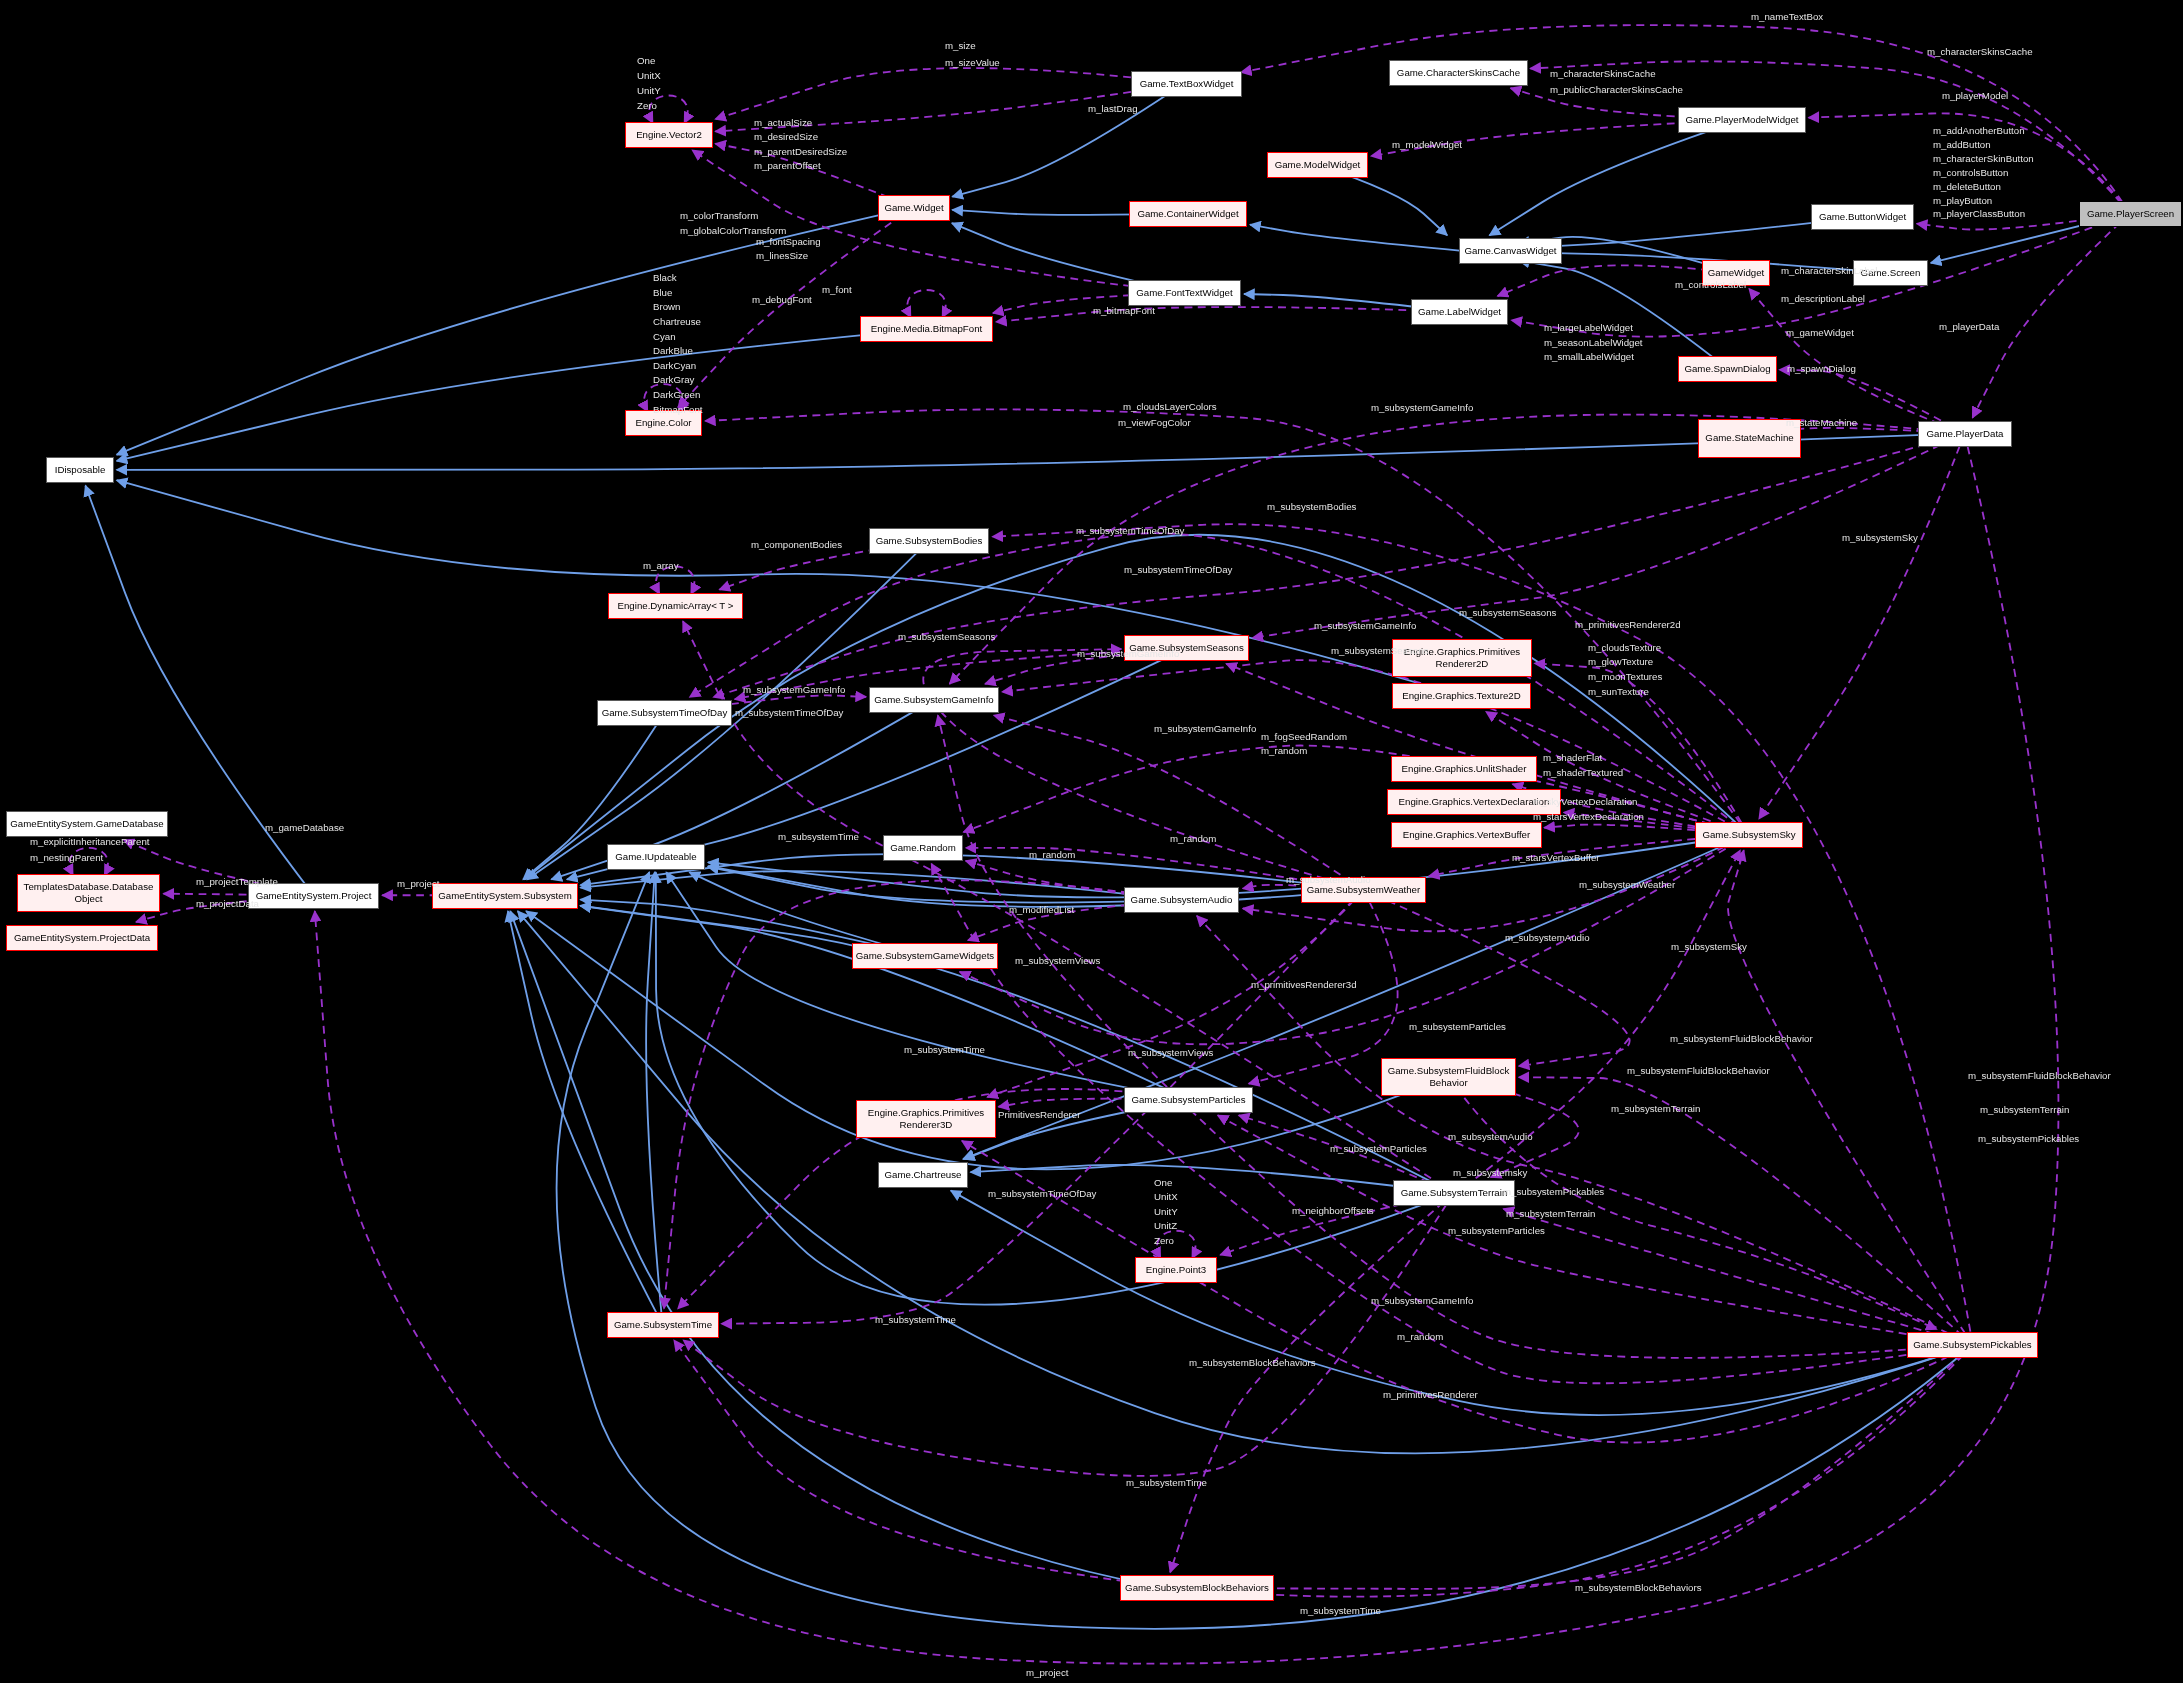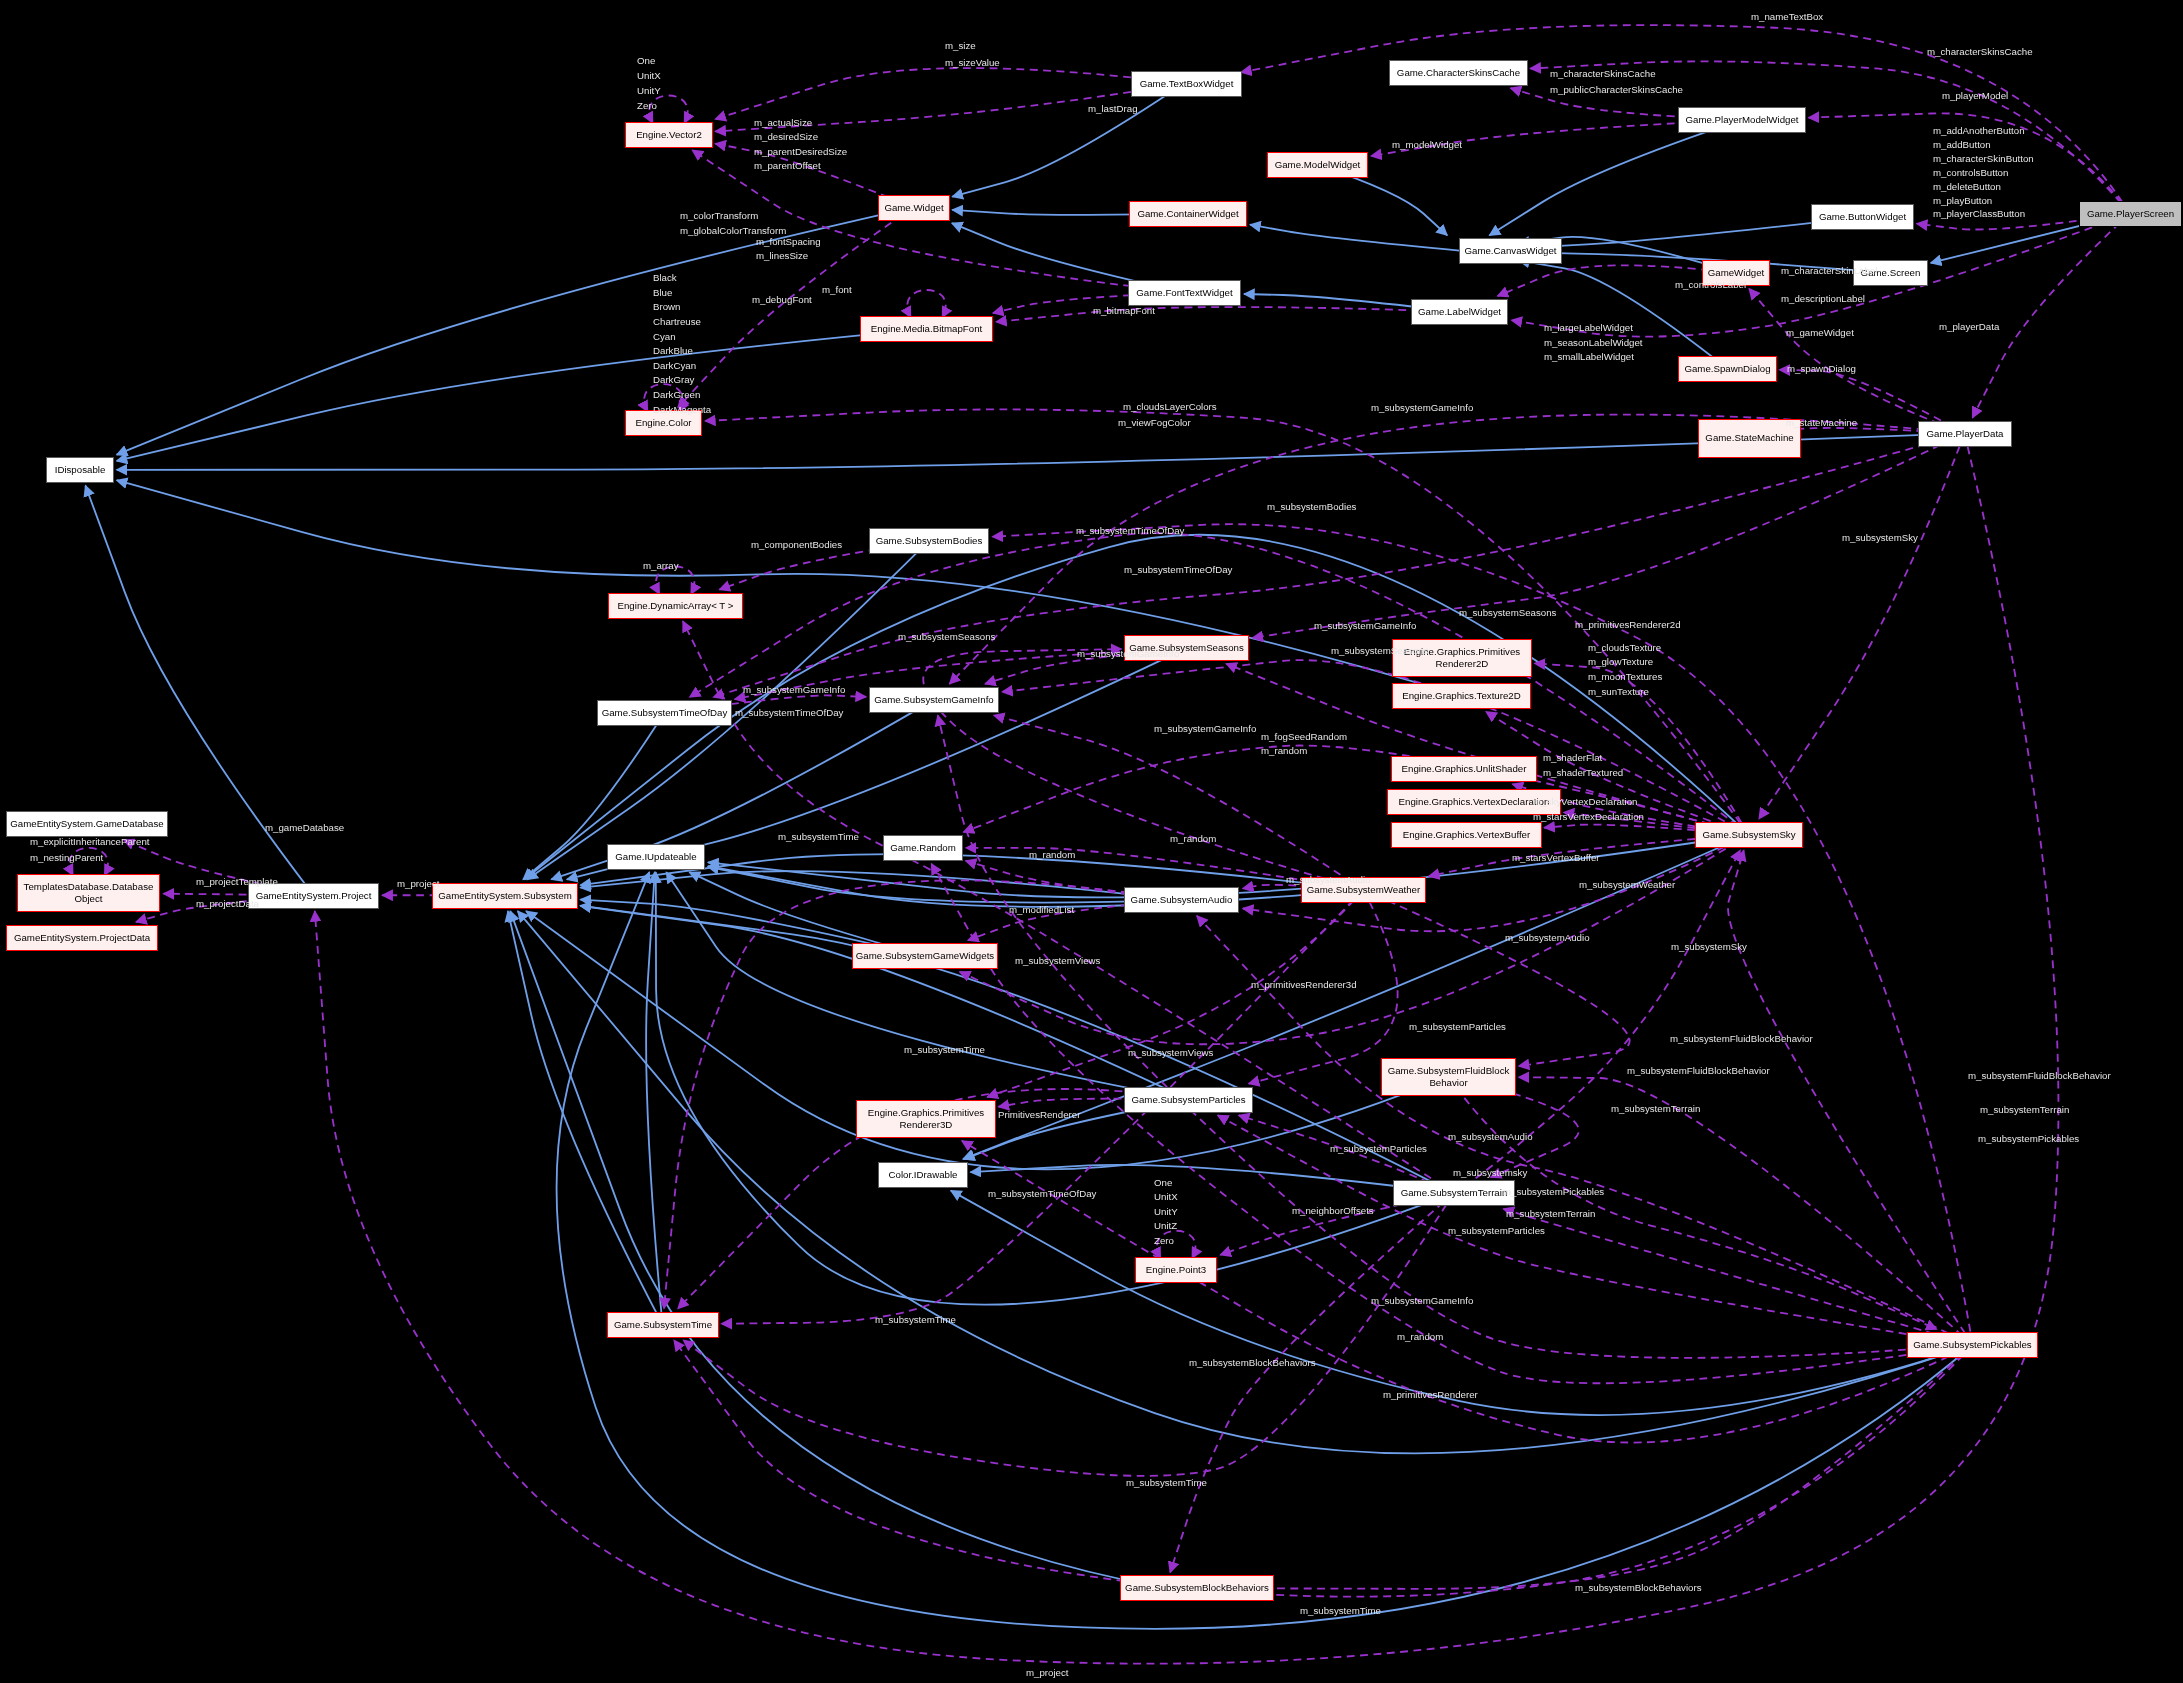--- a/index.html
+++ b/index.html
@@ -194,21 +194,21 @@
     <div class="node red" style="left: 432px; top: 883px; width: 146px; height: 25.5px;">GameEntitySystem.Subsystem</div>
     <div class="node red" style="left: 6px; top: 925px; width: 152px; height: 25.5px;">GameEntitySystem.ProjectData</div>
     <div class="node" style="left: 607px; top: 844px; width: 98px; height: 25.5px;">Game.IUpdateable</div>
     <div class="node" style="left: 883px; top: 835px; width: 80px; height: 25.5px;">Game.Random</div>
     <div class="node" style="left: 1124px; top: 887px; width: 115px; height: 25.5px;">Game.SubsystemAudio</div>
     <div class="node red" style="left: 1301px; top: 877px; width: 125px; height: 25.5px;">Game.SubsystemWeather</div>
     <div class="node red" style="left: 852px; top: 943px; width: 146px; height: 25.5px;">Game.SubsystemGameWidgets</div>
     <div class="node" style="left: 1124px; top: 1087px; width: 129px; height: 25.5px;">Game.SubsystemParticles</div>
     <div class="node red" style="left: 856px; top: 1100px; width: 140px; height: 38px;">Engine.Graphics.Primitives
 Renderer3D</div>
-    <div class="node" style="left: 878px; top: 1162px; width: 90px; height: 25.5px;">Color.IDrawable</div>
+    <div class="node" style="left: 878px; top: 1162px; width: 90px; height: 25.5px;">Game.Chartreuse</div>
     <div class="node red" style="left: 1381px; top: 1058px; width: 135px; height: 38px;">Game.SubsystemFluidBlock
 Behavior</div>
     <div class="node" style="left: 1393px; top: 1180px; width: 122px; height: 25.5px;">Game.SubsystemTerrain</div>
     <div class="node red" style="left: 1135px; top: 1257px; width: 82px; height: 25.5px;">Engine.Point3</div>
     <div class="node red" style="left: 607px; top: 1312px; width: 112px; height: 25.5px;">Game.SubsystemTime</div>
     <div class="node red" style="left: 1907px; top: 1332px; width: 131px; height: 25.5px;">Game.SubsystemPickables</div>
     <div class="node red" style="left: 1088px; top: 1575px; width: 154px; height: 25.5px; margin-left: 32px;">Game.SubsystemBlockBehaviors</div>
     <span class="elabel" style="left: 1751px; top: 11px; color: rgb(230, 230, 230);">m_nameTextBox</span>
     <span class="elabel" style="left: 1927px; top: 46px; color: rgb(230, 230, 230);">m_characterSkinsCache</span>
     <span class="elabel" style="left: 1550px; top: 68px; color: rgb(230, 230, 230);">m_characterSkinsCache</span>
@@ -252,21 +252,21 @@
     <span class="elabel" style="left: 1786px; top: 417px; color: rgb(230, 230, 230);">m_stateMachine</span>
     <span class="elabel" style="left: 653px; top: 272px; color: rgb(230, 230, 230);">Black</span>
     <span class="elabel" style="left: 653px; top: 287px; color: rgb(230, 230, 230);">Blue</span>
     <span class="elabel" style="left: 653px; top: 301px; color: rgb(230, 230, 230);">Brown</span>
     <span class="elabel" style="left: 653px; top: 316px; color: rgb(230, 230, 230);">Chartreuse</span>
     <span class="elabel" style="left: 653px; top: 331px; color: rgb(230, 230, 230);">Cyan</span>
     <span class="elabel" style="left: 653px; top: 345px; color: rgb(230, 230, 230);">DarkBlue</span>
     <span class="elabel" style="left: 653px; top: 360px; color: rgb(230, 230, 230);">DarkCyan</span>
     <span class="elabel" style="left: 653px; top: 374px; color: rgb(230, 230, 230);">DarkGray</span>
     <span class="elabel" style="left: 653px; top: 389px; color: rgb(230, 230, 230);">DarkGreen</span>
-    <span class="elabel" style="left: 653px; top: 404px; color: rgb(230, 230, 230);">DarkMagenta</span>
+    <span class="elabel" style="left: 653px; top: 404px; color: rgb(230, 230, 230);">BitmapFont</span>
     <span class="elabel" style="left: 659px; top: 418px; color: rgb(230, 230, 230);">...</span>
     <span class="elabel" style="left: 1123px; top: 401px; color: rgb(230, 230, 230);">m_cloudsLayerColors</span>
     <span class="elabel" style="left: 1118px; top: 417px; color: rgb(230, 230, 230);">m_viewFogColor</span>
     <span class="elabel" style="left: 1371px; top: 402px; color: rgb(230, 230, 230);">m_subsystemGameInfo</span>
     <span class="elabel" style="left: 1842px; top: 532px; color: rgb(230, 230, 230);">m_subsystemSky</span>
     <span class="elabel" style="left: 1267px; top: 501px; color: rgb(230, 230, 230);">m_subsystemBodies</span>
     <span class="elabel" style="left: 1076px; top: 525px; color: rgb(230, 230, 230);">m_subsystemTimeOfDay</span>
     <span class="elabel" style="left: 1124px; top: 564px; color: rgb(230, 230, 230);">m_subsystemTimeOfDay</span>
     <span class="elabel" style="left: 751px; top: 539px; color: rgb(230, 230, 230);">m_componentBodies</span>
     <span class="elabel" style="left: 643px; top: 560px; color: rgb(230, 230, 230);">m_array</span>

